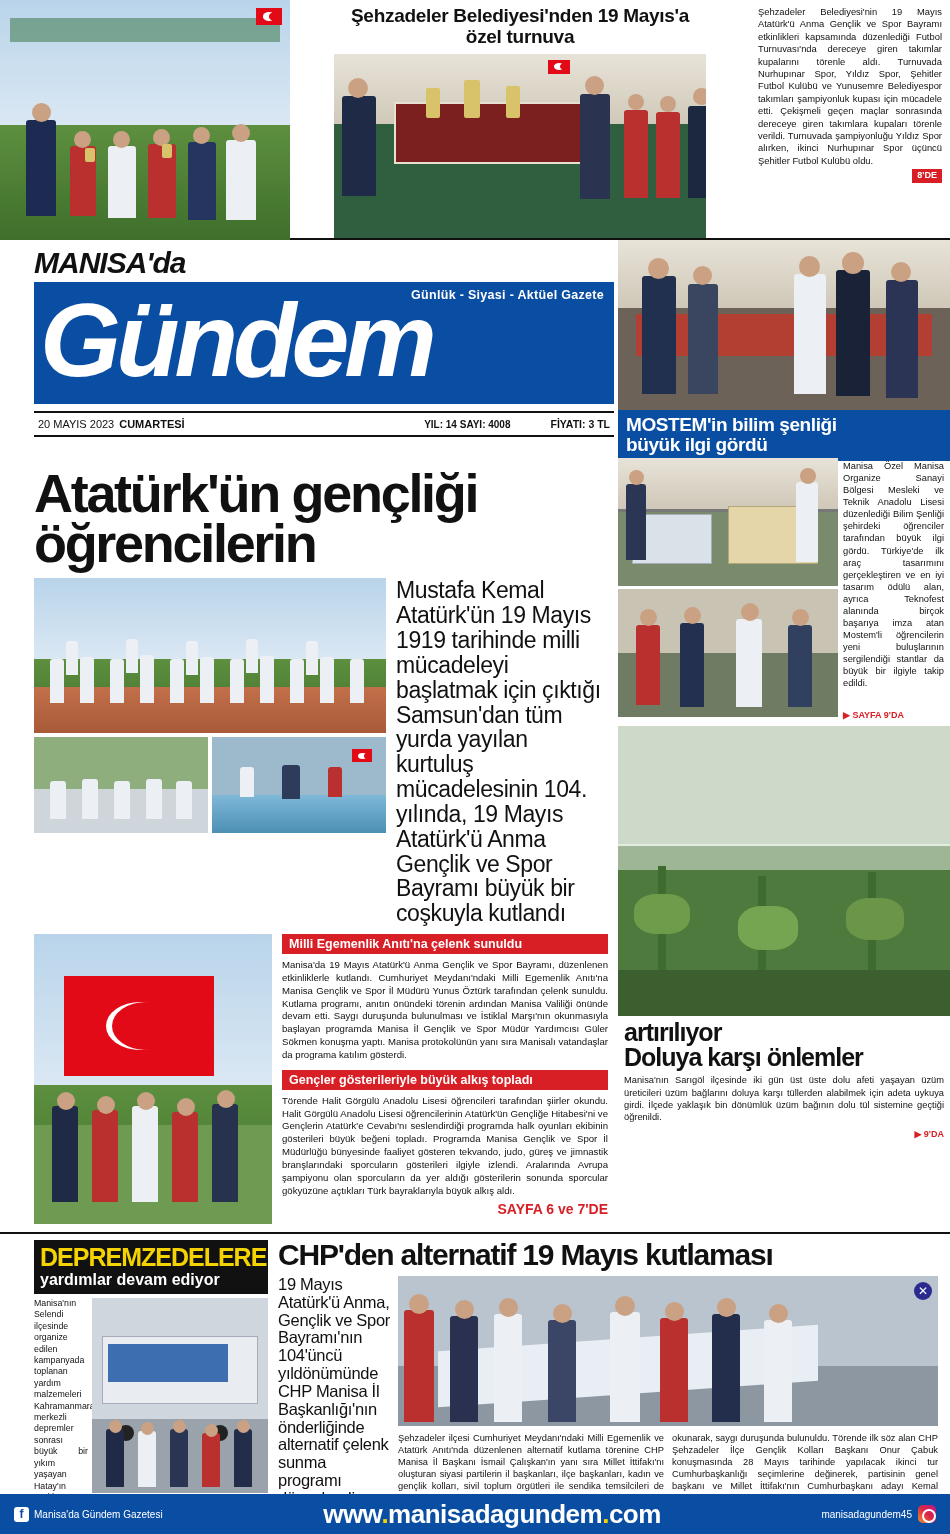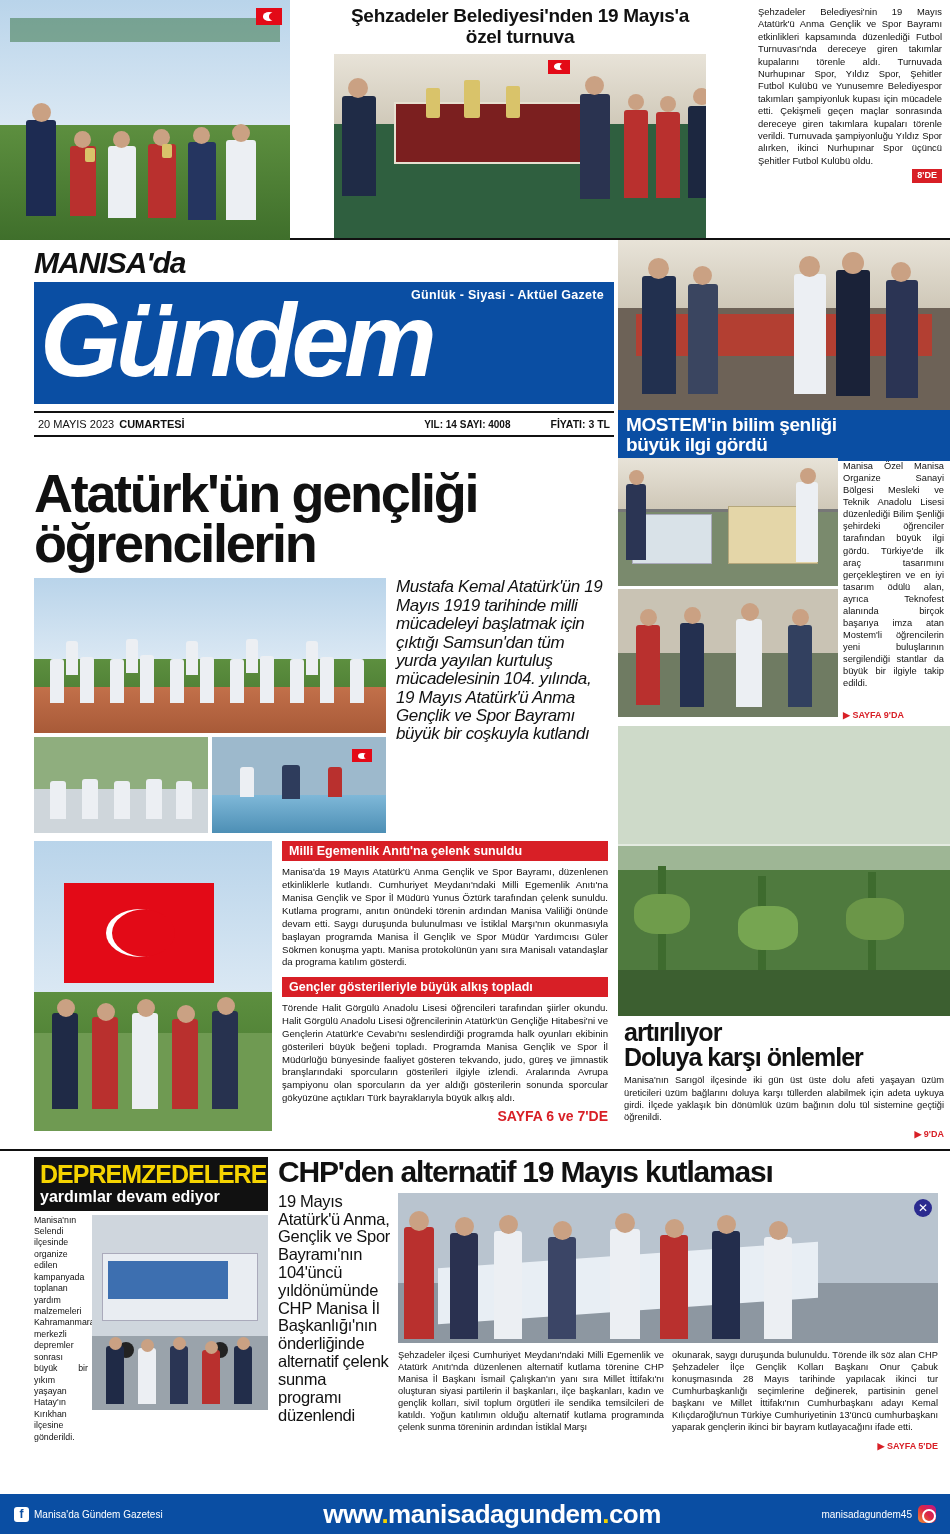--- a/index.html
+++ b/index.html
@@ -70,21 +70,21 @@
   .left-col { width: 618px; padding: 0 10px 0 34px; }
   .right-col { width: 332px; }
 
   .main-title {
     font-size: 54px; line-height: 0.93; font-weight: bold; letter-spacing: -2.3px;
     padding-top: 10px; color: #111;
   }
   .lead-row { display: flex; gap: 10px; margin-top: 10px; }
   .lead-photos { width: 352px; }
   .lead-text {
-    flex: 1; font-size: 17px; line-height: 1.08; letter-spacing: -0.4px; font-style: italic;
+    flex: 1; font-size: 23px; line-height: 1.08; letter-spacing: -0.4px;
   }
   .ph { background: #777; position: relative; overflow: hidden; }
 
   .sec-head {
     background: #d81f26; color: #fff; font-weight: bold; font-size: 12.5px;
     padding: 3px 7px; margin-top: 8px;
   }
   .body-text { font-size: 9.6px; line-height: 1.34; text-align: justify; margin-top: 5px; }
   .ref-red { color: #d81f26; font-weight: bold; font-size: 14px; }
 

